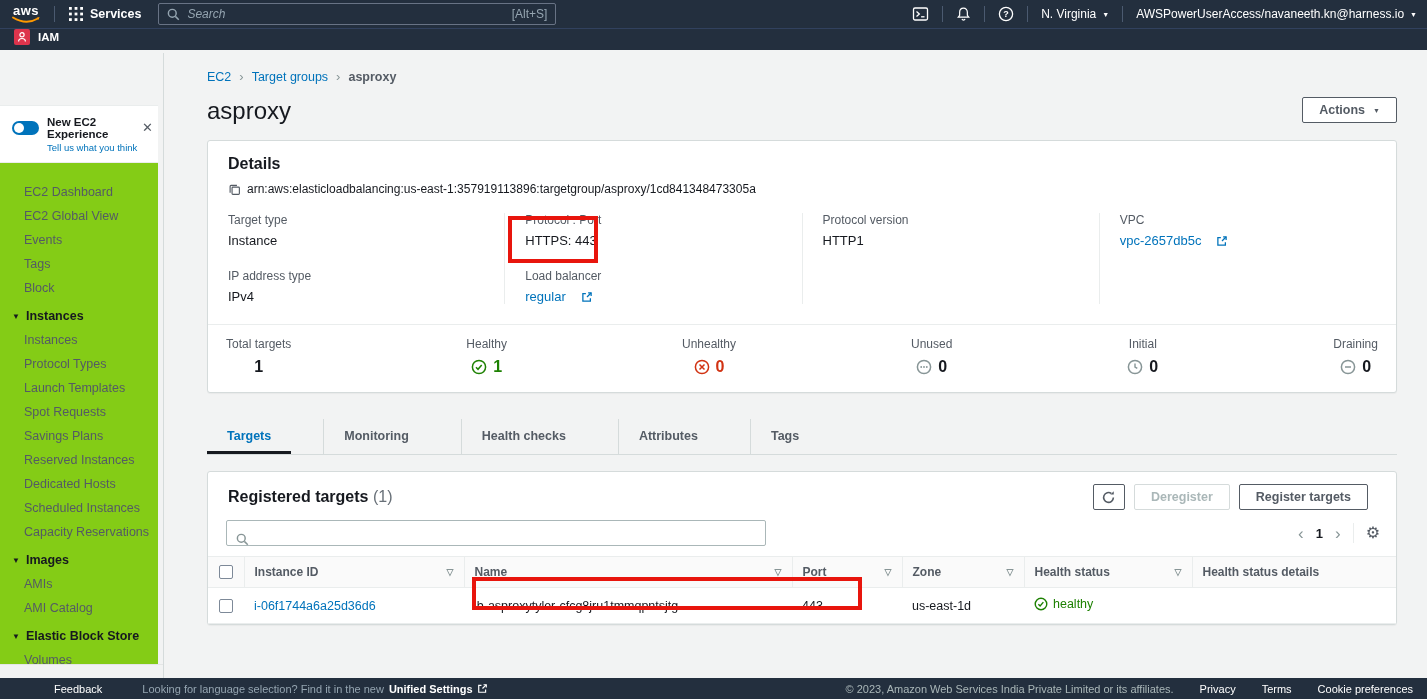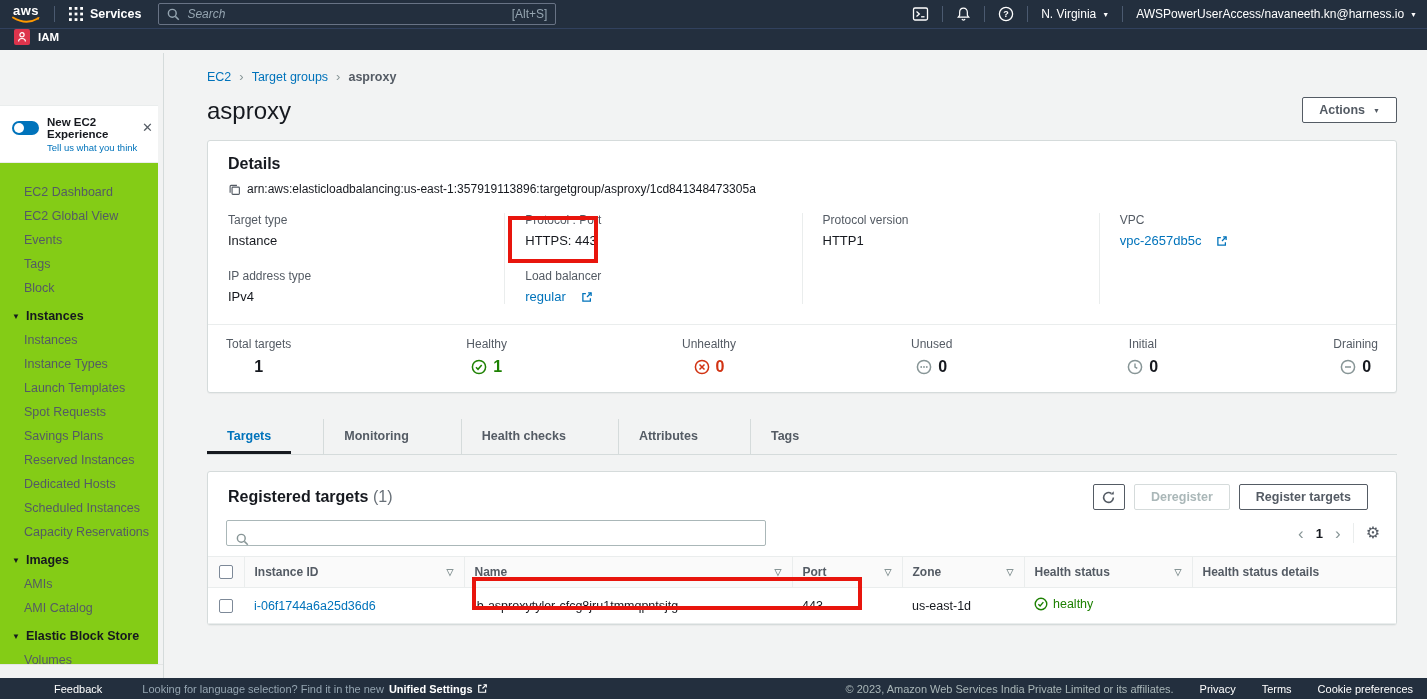--- a/index.html
+++ b/index.html
@@ -214,21 +214,21 @@
     <div class="sidenav-item">EC2 Global View</div>
     <div class="sidenav-item">Events</div>
     <div class="sidenav-item">Tags</div>
     <div class="sidenav-item">Block</div>
 
     <div class="sidenav-section">
       <span class="tri">▼</span>
       <span>Instances</span>
     </div>
     <div class="sidenav-item">Instances</div>
-    <div class="sidenav-item">Instance Types</div>
+    <div class="sidenav-item">Protocol Types</div>
     <div class="sidenav-item">Launch Templates</div>
     <div class="sidenav-item">Spot Requests</div>
     <div class="sidenav-item">Savings Plans</div>
     <div class="sidenav-item">Reserved Instances</div>
     <div class="sidenav-item">Dedicated Hosts</div>
     <div class="sidenav-item">Scheduled Instances</div>
     <div class="sidenav-item">Capacity Reservations</div>
 
     <div class="sidenav-section">
       <span class="tri">▼</span>

